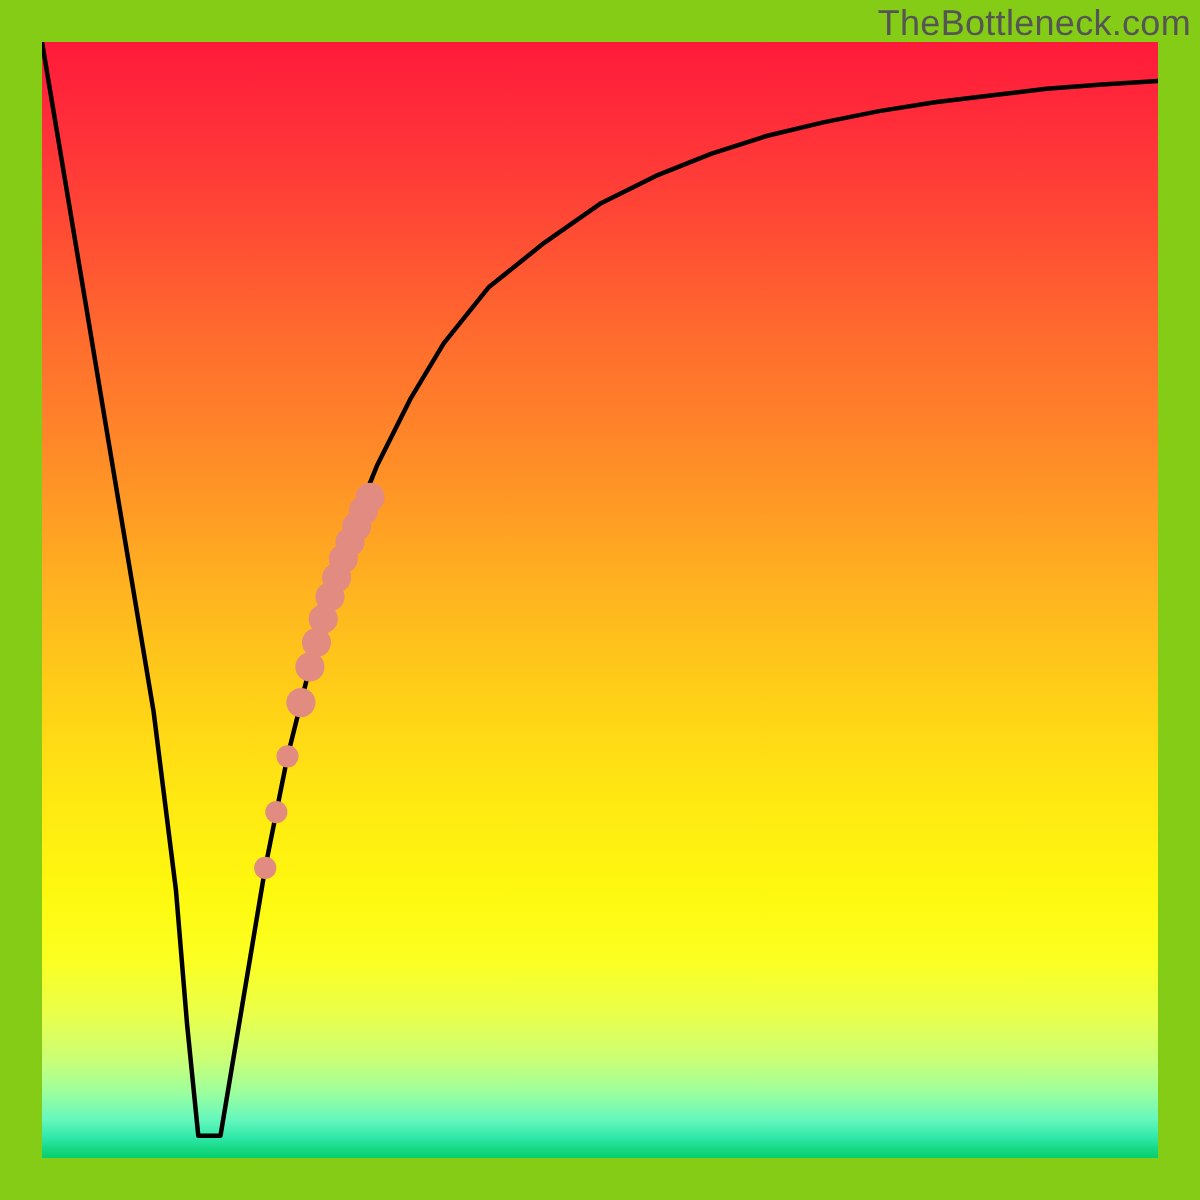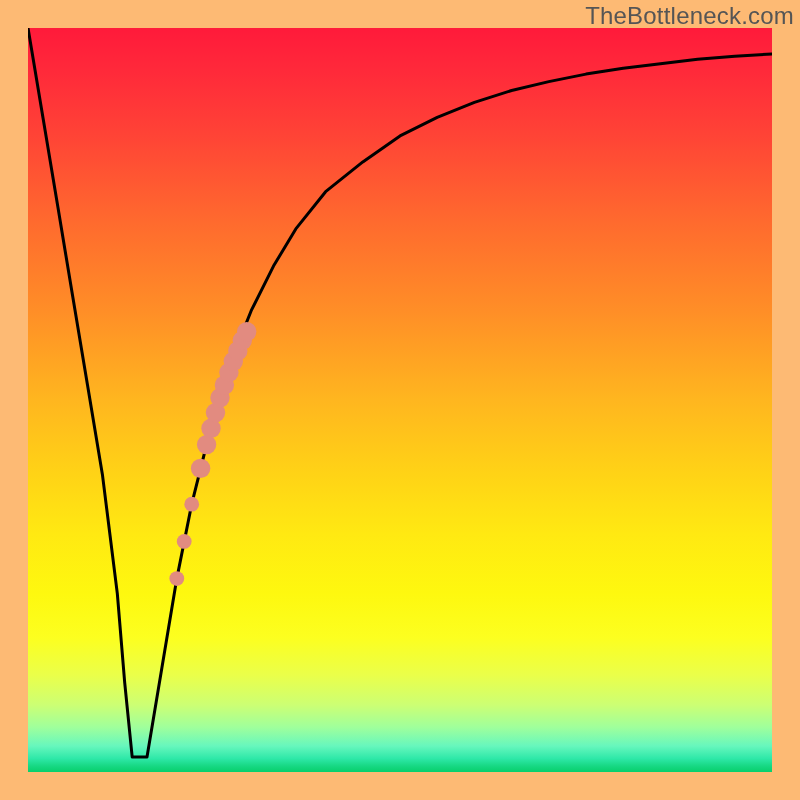--- a/index.html
+++ b/index.html
@@ -8,21 +8,21 @@
     width: 800px;
     height: 800px;
     overflow: hidden;
     background: #000;
     font-family: Arial, Helvetica, sans-serif;
   }
   .frame {
     position: relative;
     width: 800px;
     height: 800px;
-    background: #fdba74;
+    background: #84cc16;
   }
   .plot {
     position: absolute;
     left: 28px;
     top: 28px;
     width: 744px;
     height: 744px;
     overflow: hidden;
   }
   .gradient {

